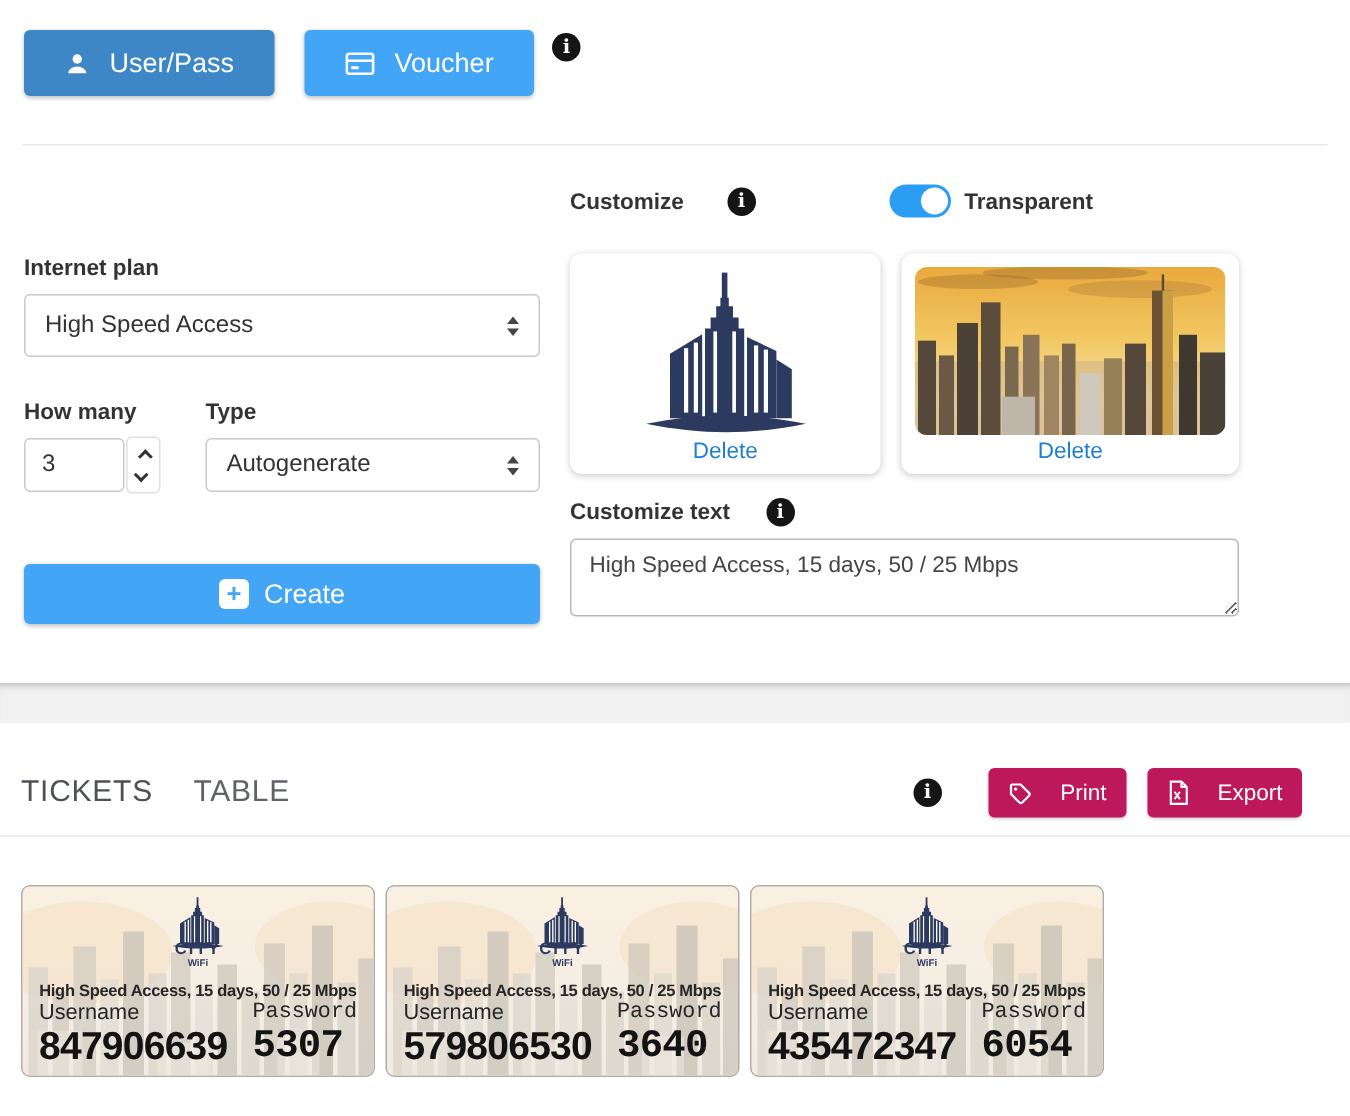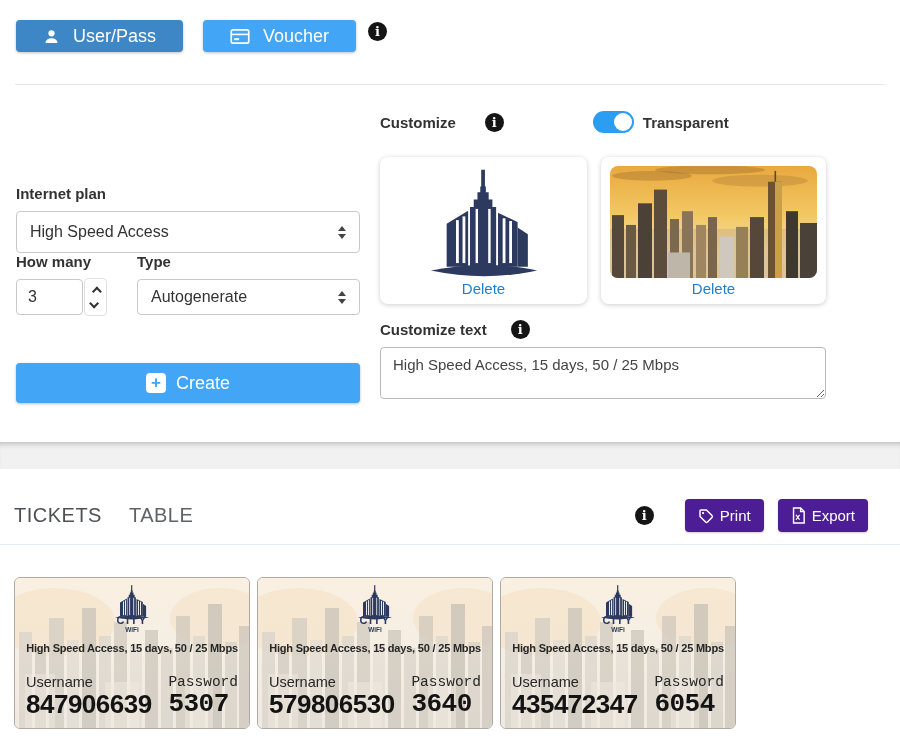--- a/index.html
+++ b/index.html
@@ -7,21 +7,21 @@
     width: 900px; height: 744px;
     font-family: "Liberation Sans", sans-serif;
     background: #fff; overflow: hidden;
   }
   .page { width: 900px; height: 744px; position: relative; background:#fff; }
 
   
   .topbar { display:flex; align-items:flex-start; gap:20px; padding:20px 16px 0 16px; }
   .tab {
     display:inline-flex; align-items:center; gap:13px;
-    height:32px; padding:0 27px; border:none; border-radius:4px;
+    height:44px; padding:0 27px; border:none; border-radius:4px;
     color:#fff; font-size:18px; font-family:inherit; cursor:pointer;
     box-shadow:0 1px 3px rgba(0,0,0,.25);
   }
   .tab.dark  { background:#3d87c6; }
   .tab.light { background:#42a5f5; }
   .tab.mid   { background:#3e90d8; }
   .tab svg { display:block; }
 
   .info-badge {
     width:19px; height:19px; border-radius:50%;
@@ -44,21 +44,21 @@
   .select-box {
     height:42px; border:1px solid #c9c9c9; border-radius:4px; background:#fff;
     display:flex; align-items:center; justify-content:space-between;
     padding:0 13px; font-size:16px; color:#333; cursor:pointer;
   }
   .caret { display:inline-flex; flex-direction:column; align-items:center; gap:3px; }
   .caret i { display:block; width:0; height:0; border:4px solid transparent; }
   .caret i.up   { border-bottom:5px solid #444; border-top-width:0; }
   .caret i.down { border-top:5px solid #444; border-bottom-width:0; }
 
-  .row2 { display:flex; }
+  .row2 { display:flex; margin-top:28px; }
   .group-howmany { width:121px; flex:0 0 121px; }
   .group-type { flex:1; }
   .numwrap { display:flex; align-items:stretch; }
   .num-input {
     width:67px; height:36px; border:1px solid #c9c9c9; border-radius:4px;
     padding:0 11px; font-size:16px; color:#333; font-family:inherit;
   }
   .stepper {
     width:23px; height:38px; margin-left:1px; margin-top:-1px;
     border:1px solid #e0e0e0; border-radius:4px; background:#fff;
@@ -117,31 +117,31 @@
     box-shadow: inset 0 6px 6px -5px rgba(0,0,0,.28);
   }
 
   
   .tickets-head { display:flex; align-items:center; padding:30px 32px 0 14px;justify-content:center; }
   .ttab { font-size:20px; letter-spacing:.5px; cursor:pointer; }
   .ttab.active { color:#4d5156; margin-right:27px; }
   .ttab.inactive { color:#5f6368; }
   .thead-right { margin-left:auto; display:flex; align-items:center; gap:14px; }
   .small-btn {
-    height:33px; padding:0 13px; background:#4c1d95; border:none; border-radius:4px;
+    height:33px; padding:0 13px; background:#be185d; border:none; border-radius:4px;
     color:#fff; font-size:15px; font-family:inherit; cursor:pointer;
-    display:inline-flex; align-items:center; gap:6px;
+    display:inline-flex; align-items:center; gap:19px;
     box-shadow:0 1px 2px rgba(0,0,0,.2);
   }
   .thead-right .info-badge { margin-right:17px; }
   .head-divider { border:none; border-top:1px solid #e4ecf2; margin:12px 0 0 0; }
 
   .tickets-row { display:flex; gap:7px; padding:32px 0 0 14px; }
   .ticket {
-    width:236px; height:152px; border:1px solid #b0aaa2; border-radius:6px;
+    width:236px; height:128px; border:1px solid #b0aaa2; border-radius:6px;
     position:relative; overflow:hidden; background:#f6efe7; flex:0 0 236px;
   }
   .tbg { position:absolute; left:0; top:0; width:100%; height:100%; }
   .tcontent {
     position:relative; height:100%; display:flex; flex-direction:column; align-items:center;
     padding:6px 11px 8px 11px;
   }
   .tlogo { display:flex; flex-direction:column; align-items:center; }
   .tlogo svg { width:44px; height:36px; display:block; }
   .tlogo-city { font-size:11px; font-weight:bold; color:#2d3a5f; letter-spacing:1.5px; line-height:1; margin-top:-5px; }

